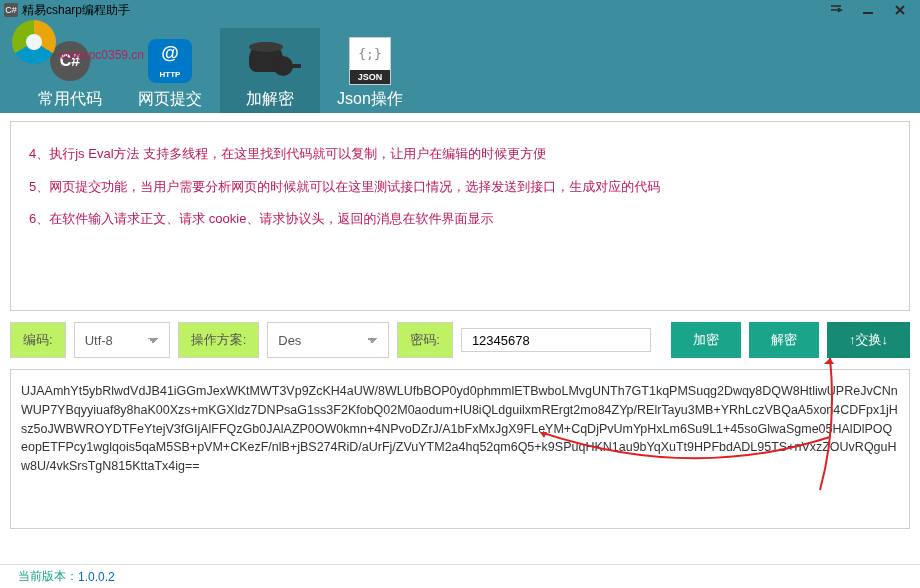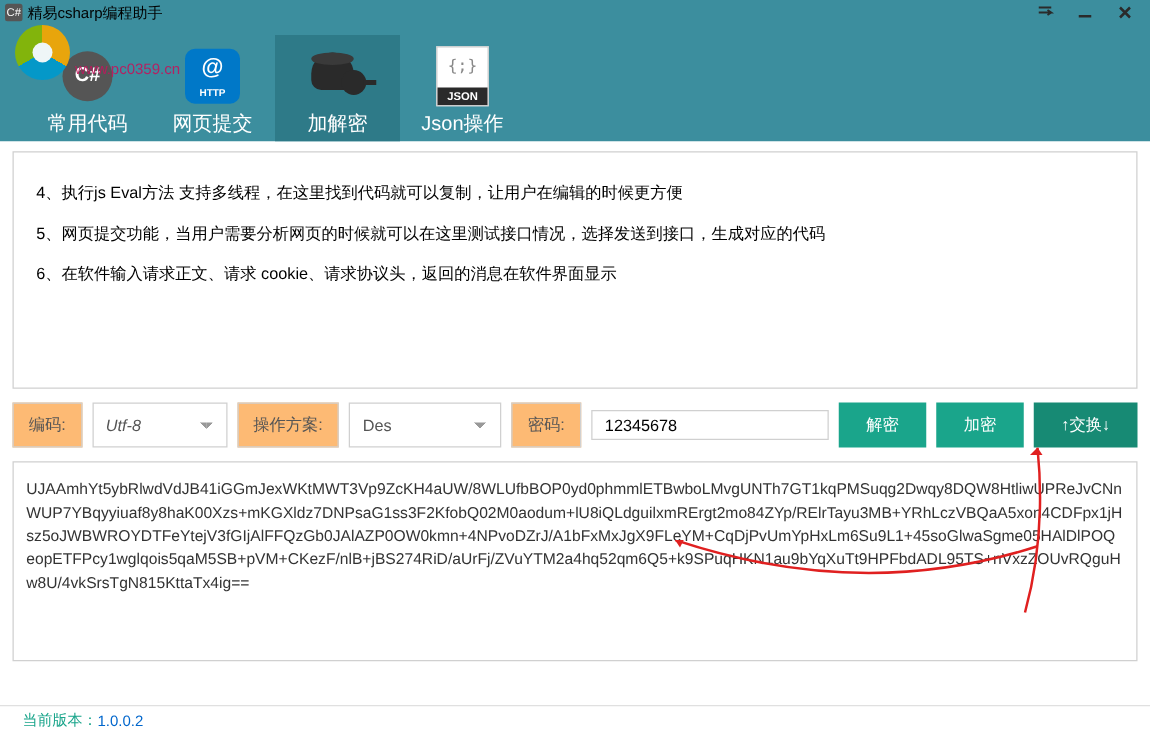--- a/index.html
+++ b/index.html
@@ -25,26 +25,26 @@
     .icon-crypt-db { width: 34px; height: 30px; background: #2a2a2a; border-radius: 17px 17px 8px 8px; position: absolute; top: 2px; left: 0; }
     .icon-crypt-db::before { content: ''; position: absolute; top: 0; left: 0; right: 0; height: 10px; background: #3a3a3a; border-radius: 50%; }
     .icon-crypt-key { position: absolute; right: -2px; bottom: 6px; width: 20px; height: 20px; background: #2a2a2a; border-radius: 50%; }
     .icon-crypt-key::after { content: ''; position: absolute; right: -8px; top: 8px; width: 10px; height: 4px; background: #2a2a2a; }
     .icon-json { width: 42px; height: 48px; background: #fff; border: 1px solid #ccc; position: relative; }
     .icon-json::before { content: '{;}'; position: absolute; top: 8px; left: 0; right: 0; text-align: center; color: #888; font-size: 13px; font-family: monospace; }
     .icon-json::after { content: 'JSON'; position: absolute; bottom: 0; left: 0; right: 0; background: #2a2a2a; color: #fff; font-size: 9px; text-align: center; padding: 2px 0; font-weight: bold; }
     
     .content { padding: 8px 10px 0; height: calc(588px - 113px - 24px); display: flex; flex-direction: column; gap: 8px; }
     
-    .desc-box { border: 1px solid #d0d0d0; padding: 16px 18px; height: 190px; background: #fff; line-height: 2.5; color: #000000; font-size: 13px; }
+    .desc-box { border: 1px solid #d0d0d0; padding: 16px 18px; height: 190px; background: #fff; line-height: 2.5; color: #be185d; font-size: 13px; }
     
     .control-row { display: flex; gap: 8px; align-items: center; height: 42px; }
-    .control-row .label { padding: 0 12px; border: 1px solid #d0d0d0; height: 36px; display: flex; align-items: center; color: #555; background: #fdba74; }
+    .control-row .label { padding: 0 12px; border: 1px solid #d0d0d0; height: 36px; display: flex; align-items: center; color: #555; background: #bef264; }
     .control-row select { height: 36px; border: 1px solid #d0d0d0; padding: 0 30px 0 10px; background: #fff; color: #555; font-size: 13px; appearance: none; outline: none; cursor: pointer; background-image: linear-gradient(45deg, transparent 50%, #999 50%), linear-gradient(135deg, #999 50%, transparent 50%); background-position: calc(100% - 16px) 15px, calc(100% - 11px) 15px; background-size: 5px 5px, 5px 5px; background-repeat: no-repeat; }
-    .sel-enc { width: 108px; font-style: italic; }
+    .sel-enc { width: 96px; }
     .sel-alg { width: 122px; }
     .control-row input { height: 24px; border: 1px solid #d0d0d0; padding: 4px 10px; width: 190px; font-size: 13px; outline: none; }
     .btn { height: 36px; padding: 0 22px; border: none; color: #fff; font-size: 13px; cursor: pointer; font-family: inherit; }
     .btn.encr { background: #1aa58b; }
     .btn.decr { background: #1aa58b; }
     .btn.swap { background: #178a74; }
     .btn-group { margin-left: auto; display: flex; gap: 8px; }
     
     .output-box { border: 1px solid #d0d0d0; padding: 12px 10px; height: 160px; background: #fff; color: #333; font-size: 12.5px; word-break: break-all; line-height: 1.5; font-family: Arial, sans-serif; overflow-y: auto; }
     
@@ -136,22 +136,22 @@
     <select class="sel-enc">
       <option>Utf-8</option>
     </select>
     <div class="label">操作方案:</div>
     <select class="sel-alg">
       <option>Des</option>
     </select>
     <div class="label">密码:</div>
     <input type="text" value="12345678" style="">
     <div class="btn-group">
+      <button class="btn encr">加密</button>
       <button class="btn decr">解密</button>
-      <button class="btn encr">加密</button>
       <button class="btn swap">↑交换↓</button>
     </div>
   </div>
 
   <div class="output-box">UJAAmhYt5ybRlwdVdJB41iGGmJexWKtMWT3Vp9ZcKH4aUW/8WLUfbBOP0yd0phmmlETBwboLMvgUNTh7GT1kqPMSuqg2Dwqy8DQW8HtliwUPReJvCNnWUP7YBqyyiuaf8y8haK00Xzs+mKGXldz7DNPsaG1ss3F2KfobQ02M0aodum+lU8iQLdguilxmRErgt2mo84ZYp/RElrTayu3MB+YRhLczVBQaA5xon4CDFpx1jHsz5oJWBWROYDTFeYtejV3fGIjAlFFQzGb0JAlAZP0OW0kmn+4NPvoDZrJ/A1bFxMxJgX9FLeYM+CqDjPvUmYpHxLm6Su9L1+45soGlwaSgme05HAlDlPOQeopETFPcy1wglqois5qaM5SB+pVM+CKezF/nlB+jBS274RiD/aUrFj/ZVuYTM2a4hq52qm6Q5+k9SPuqHKN1au9bYqXuTt9HPFbdADL95TS+nVxzZOUvRQguHw8U/4vkSrsTgN815KttaTx4ig==</div>
 </div>
 
 <div class="statusbar">
   <span class="ver-label">当前版本：</span>
   <span class="ver-num">1.0.0.2</span>

